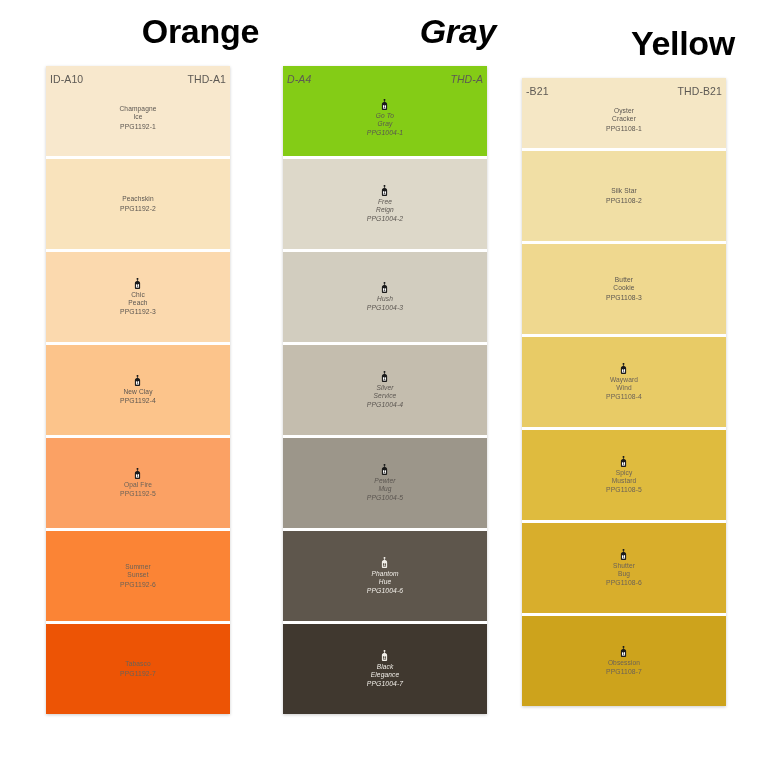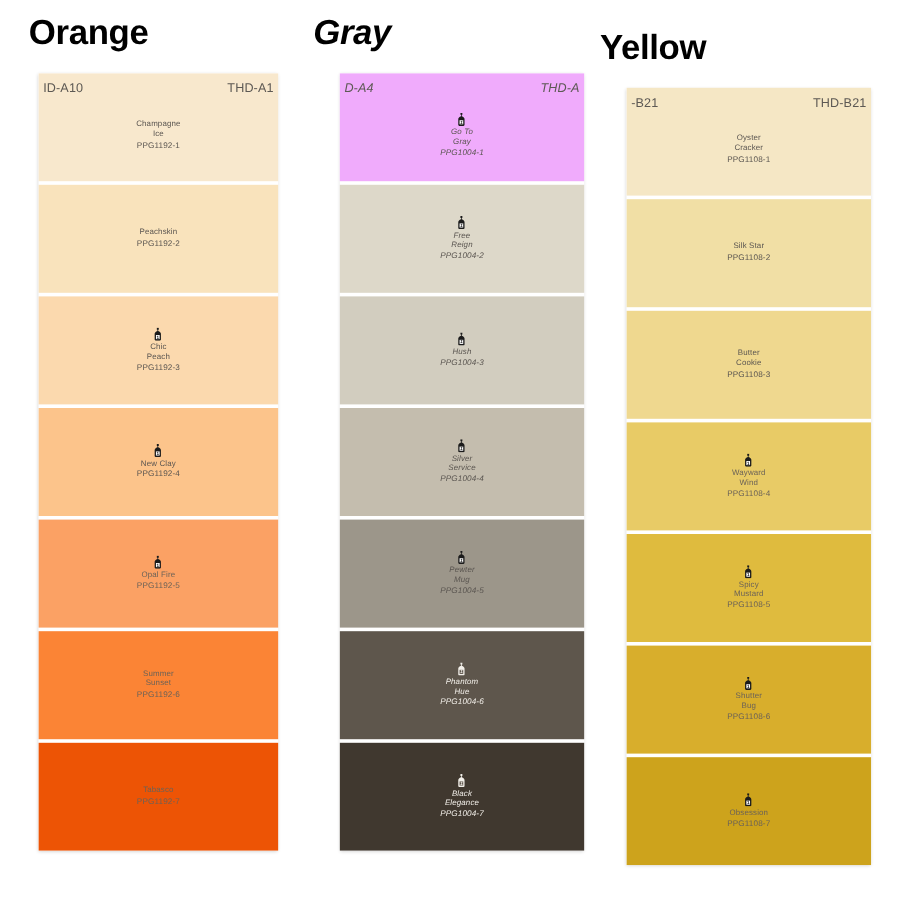--- a/index.html
+++ b/index.html
@@ -23,22 +23,22 @@
     background: #ffffff;
   }
 
   .column {
     position: absolute;
     top: 0;
     width: 235px;
   }
 
   .col-title {
-    text-align: left;
-    font-size: 29px;
+    text-align: right;
+    font-size: 34px;
     font-weight: bold;
     color: #000000;
     letter-spacing: -0.3px;
     line-height: 1;
     margin: 0;
     padding: 0;
   }
 
   .card {
     position: relative;
@@ -114,21 +114,21 @@
   .mid-text .sw-name,
   .mid-text .sw-code { color: #6b6257; }
 </style>
 </head>
 <body>
 
 <div class="board">
 
 <div class="column" style="left: 24px;">
       <div class="col-title" style="margin-top: 14px;">Orange</div>
-      <div class="card" style="margin-top: 18px; margin-left: 8px; width: 200px;">
+      <div class="card" style="margin-top: 18px; margin-left: 22px; width: 184px;">
         <div class="swatch dark-text" style="background: rgb(248, 232, 205); height: 90px;">
           <div class="hdr-row">
             <span class="hdr-code" style="color: rgb(93, 89, 84);">ID-A10</span>
             <span class="hdr-code" style="color: rgb(93, 89, 84);">THD-A1</span>
           </div>
           <div class="label-block nudge-down" style="margin-top: 14px;">
             <div class="sw-name">Champagne</div>
             <div class="sw-name">Ice</div>
             <div class="sw-code">PPG1192-1</div>
           </div>
@@ -184,21 +184,21 @@
           <div class="label-block">
             <div class="sw-name">Tabasco</div>
             <div class="sw-code">PPG1192-7</div>
           </div>
         </div>
       </div>
     </div>
     <div class="column" style="left: 261px; font-style: italic;">
       <div class="col-title" style="margin-top: 14px;">Gray</div>
       <div class="card" style="margin-top: 18px; margin-left: 22px; width: 204px;">
-        <div class="swatch dark-text" style="background: #f0abfc; height: 90px;">
+        <div class="swatch dark-text" style="background: #84cc16; height: 90px;">
           <div class="hdr-row">
             <span class="hdr-code" style="color: rgb(93, 89, 84);">D-A4</span>
             <span class="hdr-code" style="color: rgb(93, 89, 84);">THD-A</span>
           </div>
           <div class="label-block nudge-down" style="margin-top: 14px;">
             <svg viewBox="0 0 20 24" width="9" height="11" class="can-icon">
               <path d="M8.2 0 h3.6 v3.6 h-1.1 v2.4 c3.1 0.9 5.1 2.9 5.1 5.3 V22 a2 2 0 0 1 -2 2 H6.2 a2 2 0 0 1 -2 -2 V11.3 c0 -2.4 2 -4.4 5.1 -5.3 V3.6 H8.2 Z" fill="#1b1b1b"></path>
               <rect x="6.6" y="13.5" width="6.8" height="7.6" fill="#ffffff"></rect>
               <text x="10" y="20.2" text-anchor="middle" font-size="8.5" font-family="&quot;Liberation Sans&quot;, sans-serif" font-weight="bold" fill="#1b1b1b">1</text>
             </svg>
@@ -276,21 +276,21 @@
             <div class="sw-name">Black</div>
             <div class="sw-name">Elegance</div>
             <div class="sw-code">PPG1004-7</div>
           </div>
         </div>
       </div>
     </div>
     <div class="column" style="left: 500px;">
       <div class="col-title" style="margin-top: 26px;">Yellow</div>
       <div class="card" style="margin-top: 18px; margin-left: 22px; width: 204px;">
-        <div class="swatch dark-text" style="background: rgb(245, 231, 197); height: 90px;">
+        <div class="swatch dark-text" style="background: rgb(245, 231, 197); height: 70px;">
           <div class="hdr-row">
             <span class="hdr-code" style="color: rgb(93, 89, 84);">-B21</span>
             <span class="hdr-code" style="color: rgb(93, 89, 84); text-align: center;">THD-B21</span>
           </div>
           <div class="label-block nudge-down" style="margin-top: 14px;">
             <div class="sw-name">Oyster</div>
             <div class="sw-name">Cracker</div>
             <div class="sw-code">PPG1108-1</div>
           </div>
         </div>

